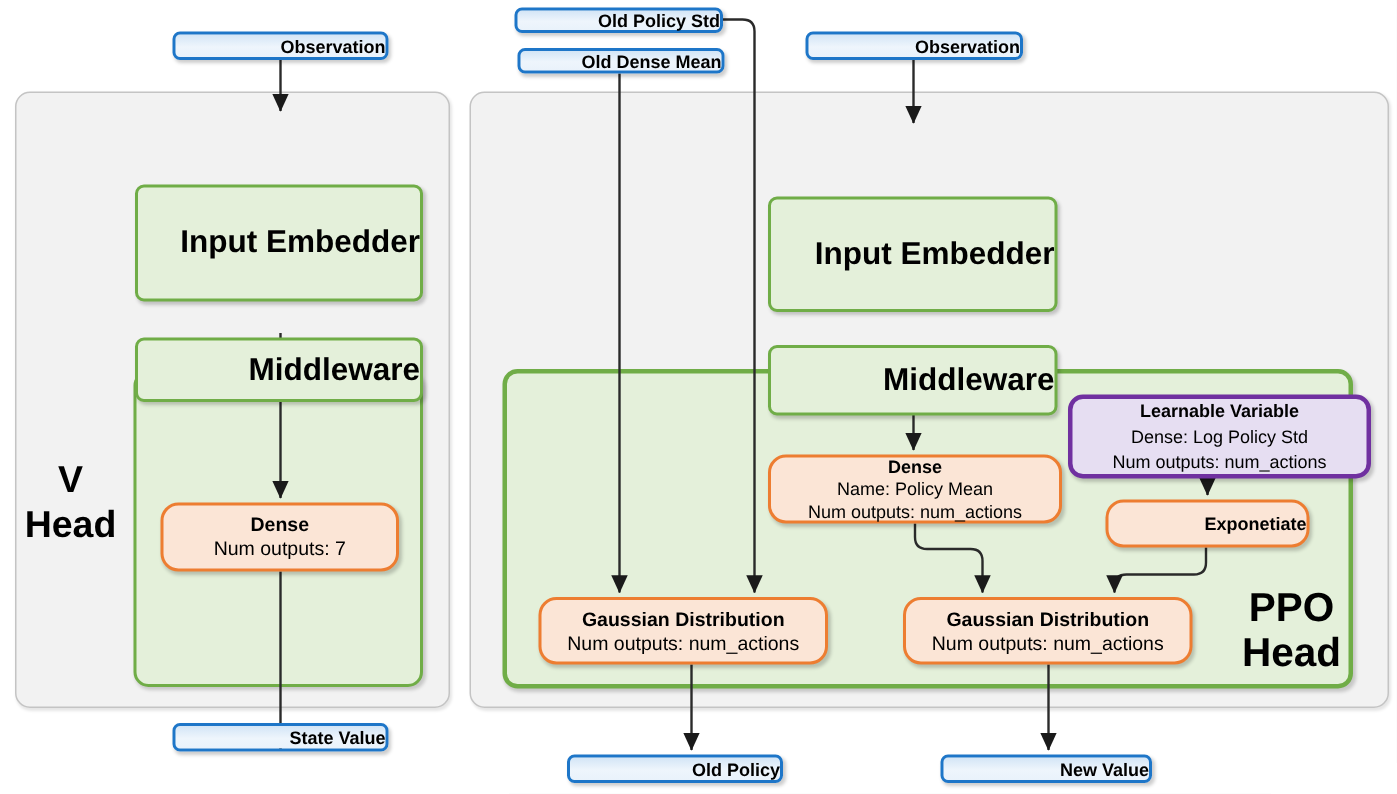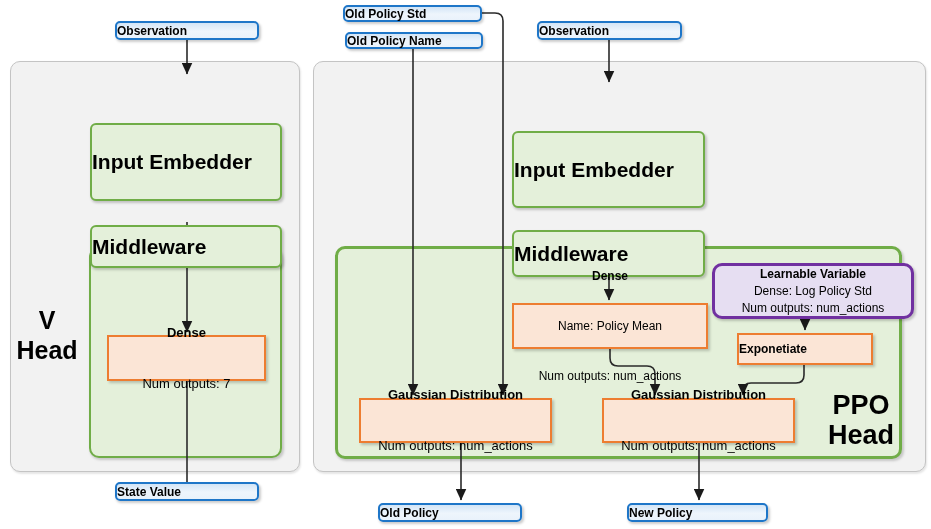--- a/index.html
+++ b/index.html
@@ -11,28 +11,28 @@
     --arrow:#1a1a1a;
   }
   html,body{margin:0;padding:0;background:#ffffff;}
   body{width:931px;height:529px;position:relative;overflow:hidden;
        font-family:"Liberation Sans", sans-serif; color:#000;}
   .abs{position:absolute;box-sizing:border-box;}
   .container{background:var(--container-fill);border:1.5px solid var(--container-border);
        border-radius:10px;box-shadow:1px 1.5px 2px rgba(0,0,0,0.10);}
   .green-big{background:var(--green-fill);border:3px solid var(--green-border);
        border-radius:10px;box-shadow:1.5px 2px 2.5px rgba(0,0,0,0.18);}
-  .node{display:flex;align-items:center;justify-content:flex-start;text-align:center;
+  .node{display:flex;align-items:center;justify-content:flex-end;text-align:center;
        box-shadow:1.5px 2px 2.5px rgba(0,0,0,0.20);}
   .blue{background:linear-gradient(180deg,var(--blue-fill-top) 0%,#eef5fc 55%,var(--blue-fill-bot) 100%);
        border:2.5px solid var(--blue-border);border-radius:5px;
        font-weight:bold;font-size:12px;}
   .green{background:var(--green-fill);border:2.5px solid var(--green-border);
        border-radius:6px;font-weight:bold;font-size:21px;margin-top:46px;}
-  .orange{background:var(--orange-fill);border:2.5px solid var(--orange-border);border-radius:0;gap:35px;}
+  .orange{background:var(--orange-fill);border:2.5px solid var(--orange-border);border-radius:12px;}
   .purple{background:var(--purple-fill);border:3px solid var(--purple-border);border-radius:10px;}
   .multi{flex-direction:column;justify-content:center;line-height:15px;font-size:12px;}
   .multi .t{font-weight:bold;}
   .multi3{line-height:17px;}
   .big-label{font-weight:bold;text-align:center;line-height:30px;font-size:25px;}
   .ppo-label{font-size:27px;}
   svg.arrows{position:absolute;left:0;top:0;z-index:5;pointer-events:none;}
   .node,.big-label{z-index:6;}
   .container,.green-big{z-index:1;}
   .green-big{z-index:2;}
@@ -68,21 +68,21 @@
   <div>Num outputs: 7</div>
 </div>
 <div class="abs node blue" style="left:115px;top:482px;width:144px;height:19px;">
   <span>State Value</span>
 </div>
 
 <div class="abs node blue" style="left:343px;top:5px;width:139px;height:17px;">
   <span>Old Policy Std</span>
 </div>
 <div class="abs node blue" style="left:345px;top:32px;width:138px;height:17px;">
-  <span>Old Policy Name</span>
+  <span>Old Dense Mean</span>
 </div>
 <div class="abs node blue" style="left:537px;top:21px;width:145px;height:19px;">
   <span>Observation</span>
 </div>
 
 <div class="abs node green" style="left:512px;top:85px;width:193px;height:77px;">
   <span>Input Embedder</span>
 </div>
 <div class="abs node green" style="left:512px;top:184px;width:193px;height:47px;">
   <span>Middleware</span>
@@ -106,21 +106,21 @@
 </div>
 <div class="abs node orange multi" style="left:602px;top:398px;width:193px;height:45px;font-size:13px;line-height:16px;">
   <div class="t">Gaussian Distribution</div>
   <div>Num outputs: num_actions</div>
 </div>
 
 <div class="abs node blue" style="left:378px;top:503px;width:144px;height:19px;">
   <span>Old Policy</span>
 </div>
 <div class="abs node blue" style="left:627px;top:503px;width:141px;height:19px;">
-  <span>New Policy</span>
+  <span>New Value</span>
 </div>
 
 <svg class="arrows" width="931" height="529" viewBox="0 0 931 529">
   <defs>
     <marker id="ah" viewBox="0 0 12 11" refX="11.5" refY="5.5" markerWidth="12" markerHeight="11" markerUnits="userSpaceOnUse" orient="auto">
       <path d="M0,0 L12,5.5 L0,11 Z" fill="#1a1a1a"></path>
     </marker>
   </defs>
   <g fill="none" stroke="#2a2a2a" stroke-width="1.6" marker-end="url(#ah)">
     <path d="M187,40 V74"></path>

